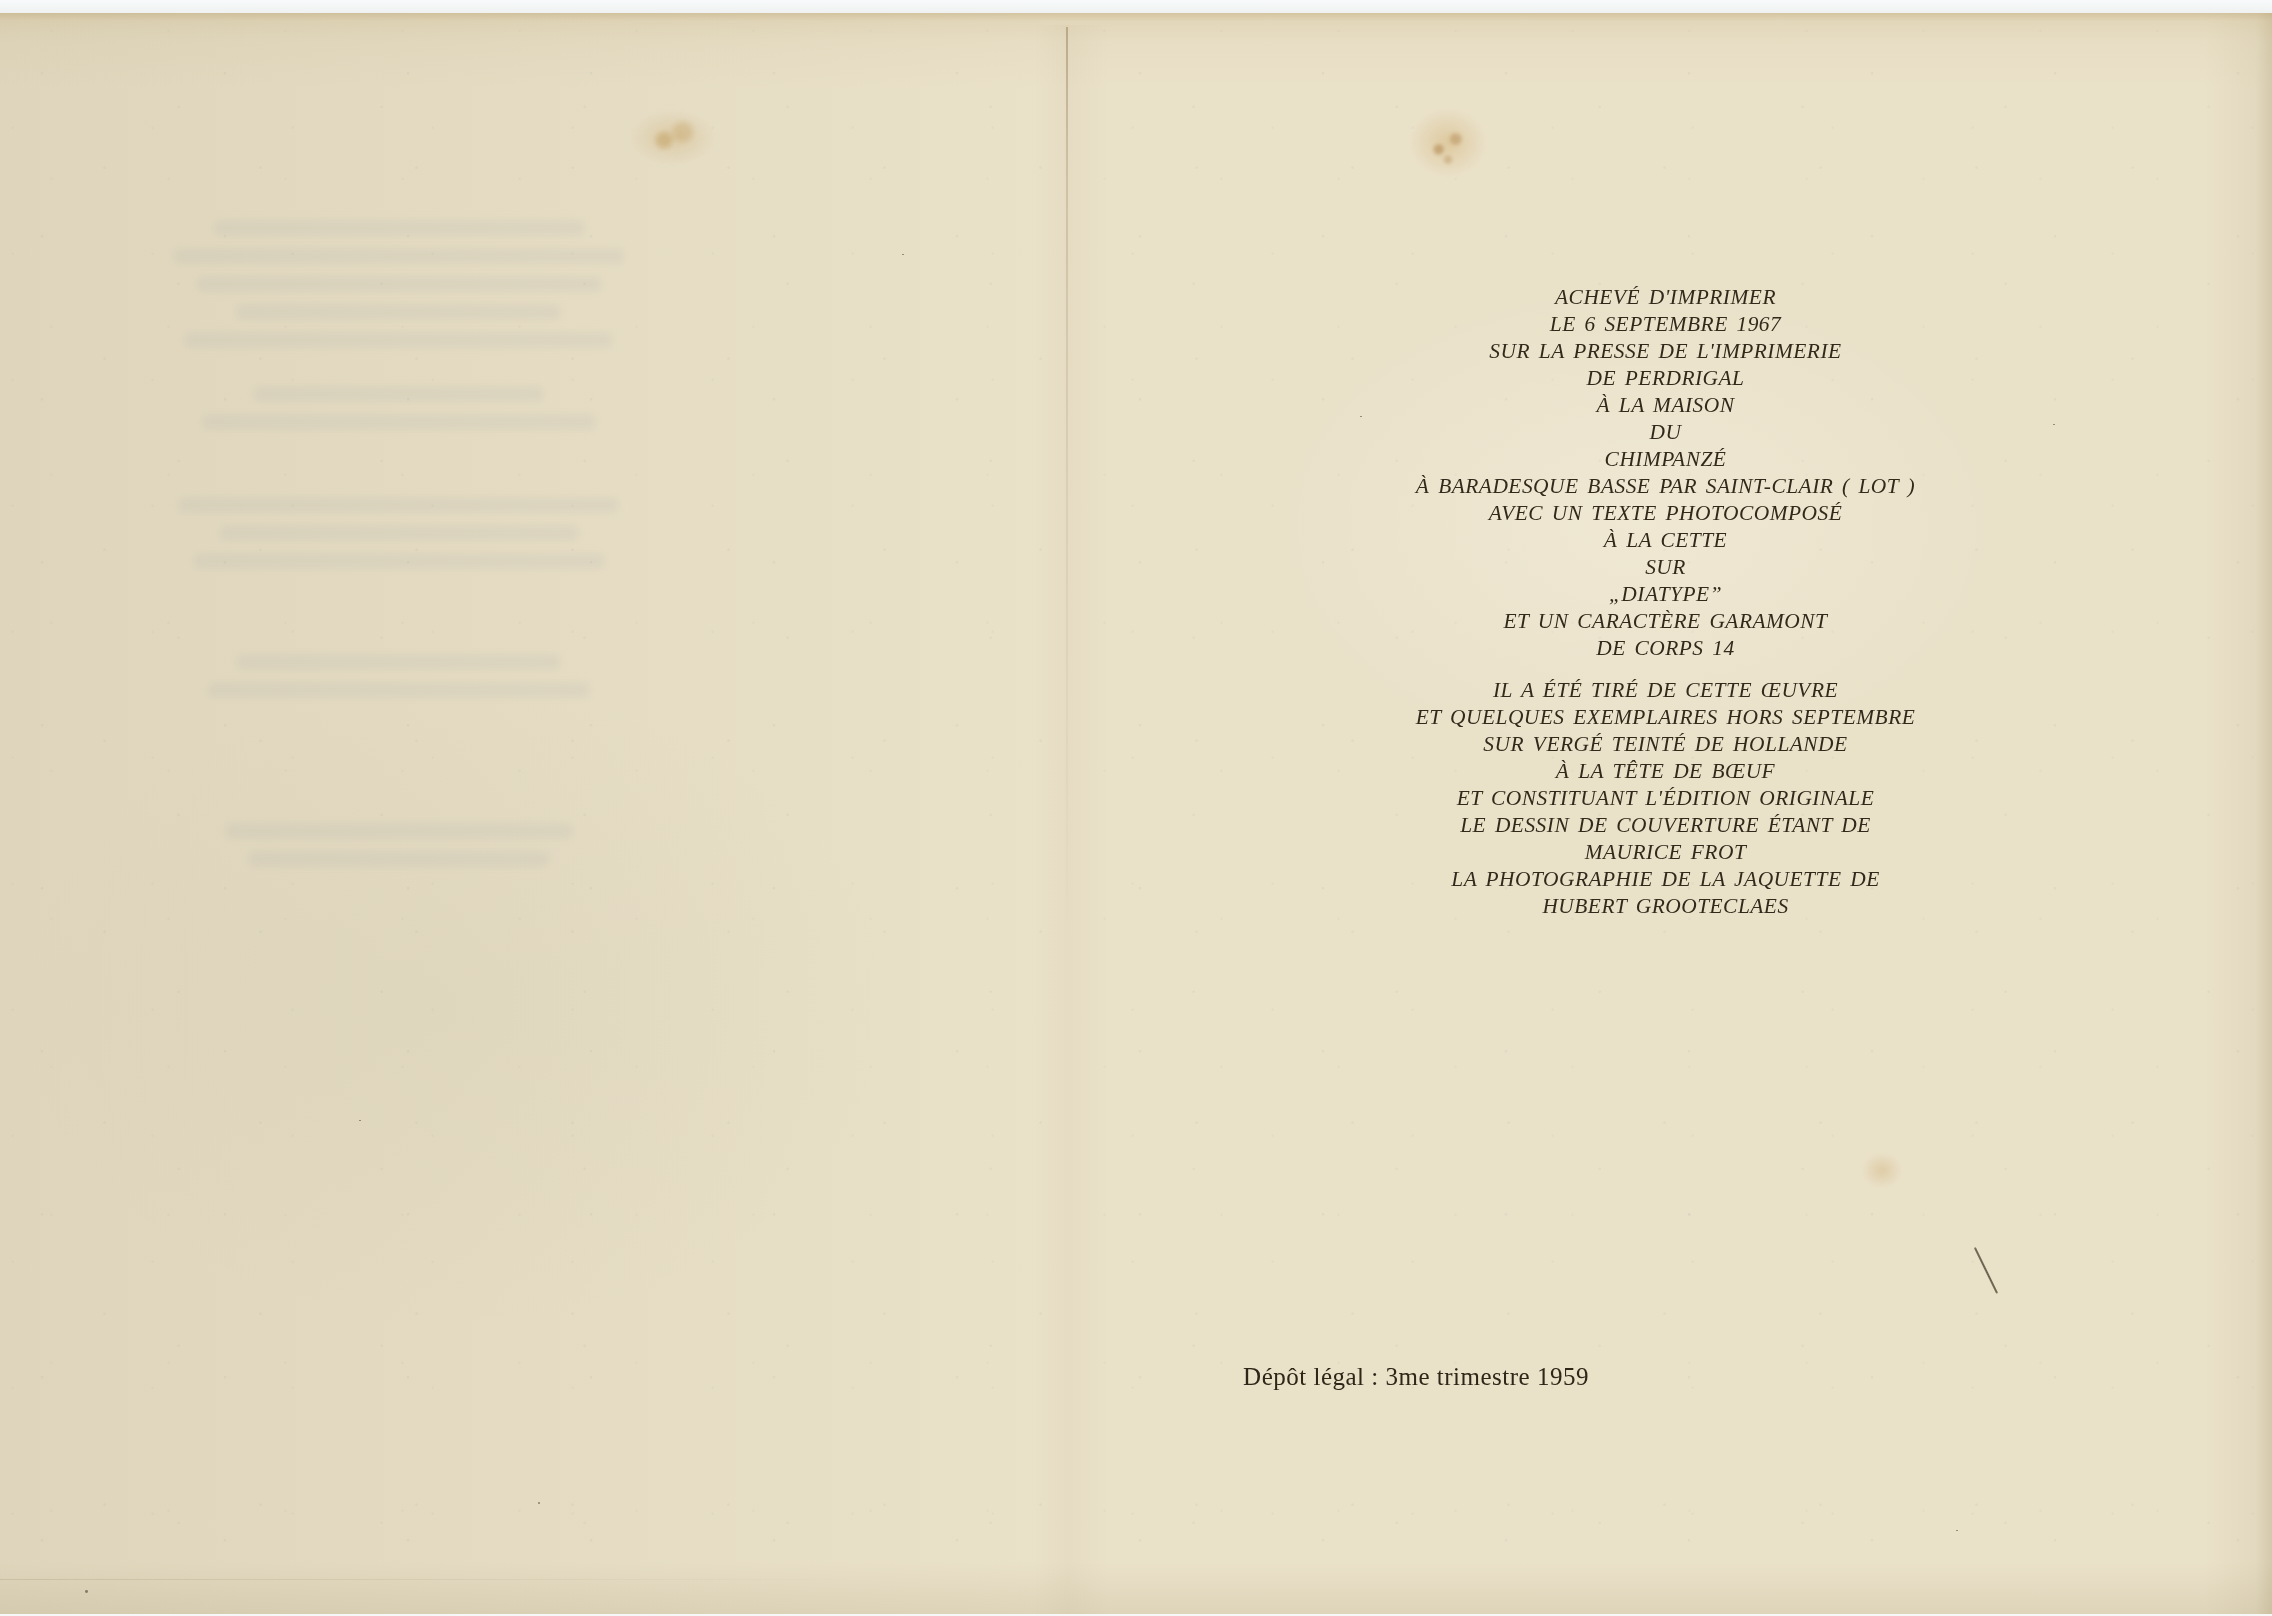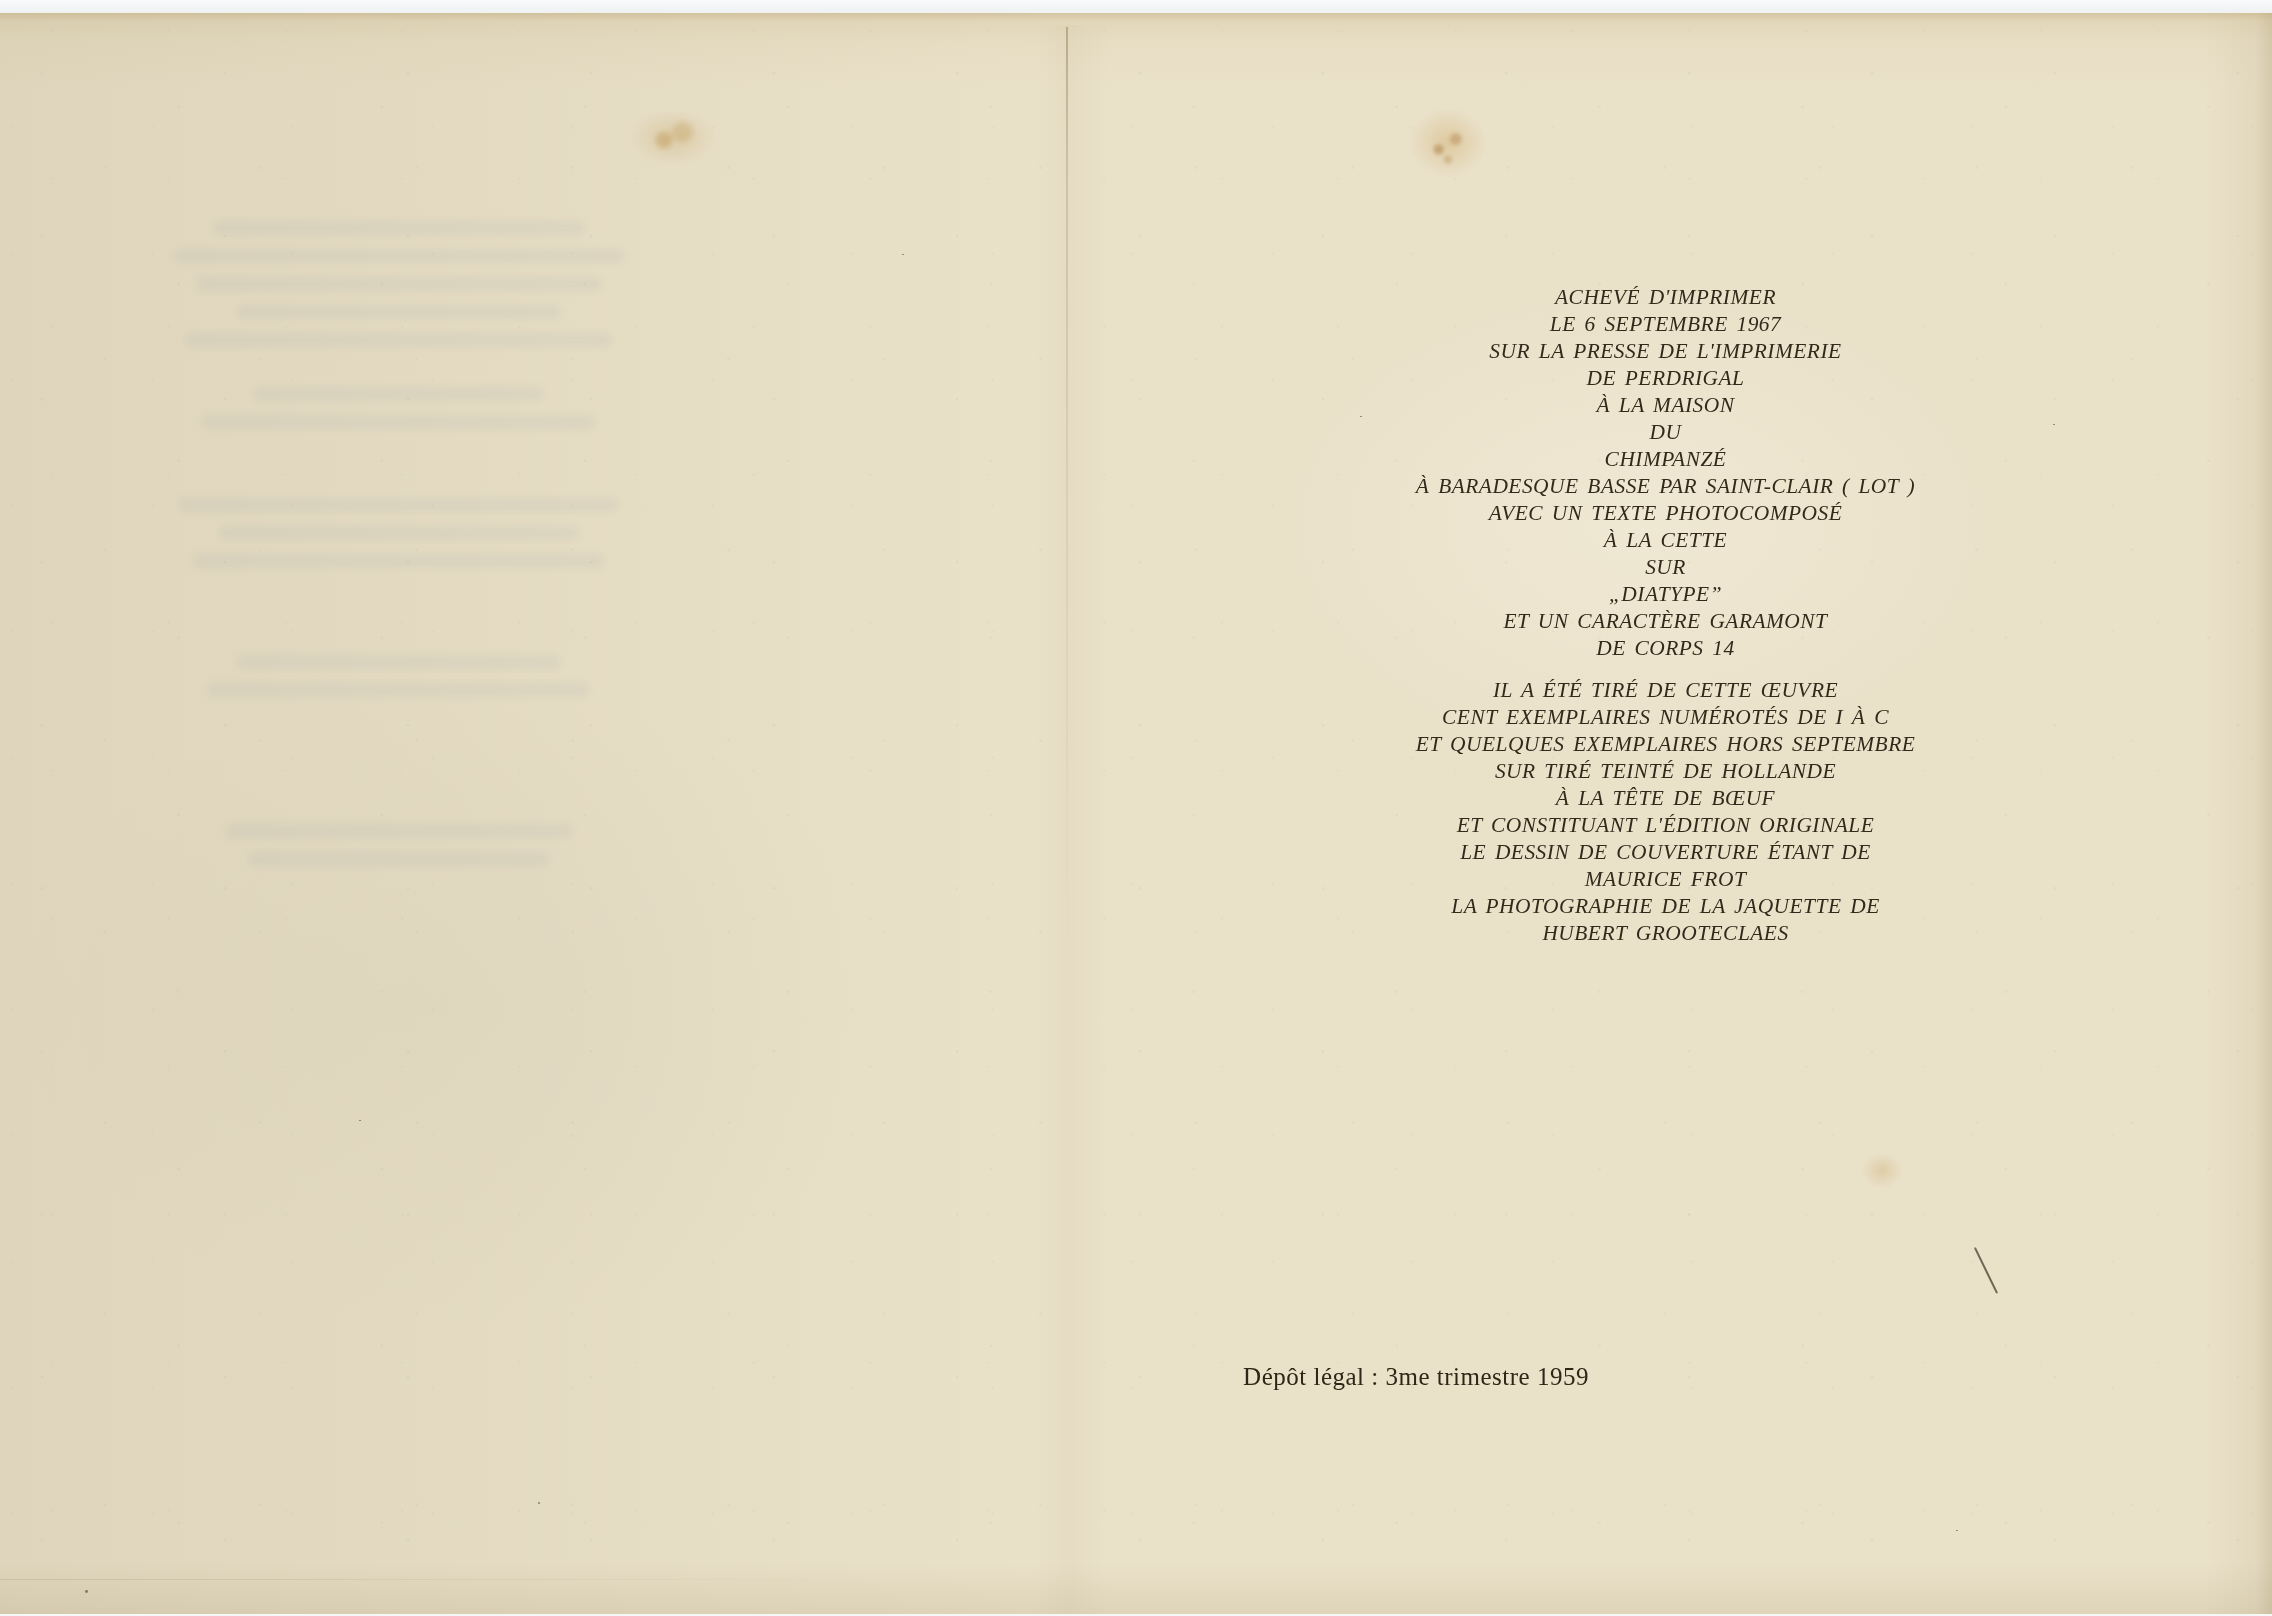--- a/index.html
+++ b/index.html
@@ -197,23 +197,22 @@
         <div class="colophon-line">À BARADESQUE BASSE PAR SAINT-CLAIR ( LOT )</div>
         <div class="colophon-line">AVEC UN TEXTE PHOTOCOMPOSÉ</div>
         <div class="colophon-line">À LA CETTE</div>
         <div class="colophon-line">SUR</div>
         <div class="colophon-line">„DIATYPE”</div>
         <div class="colophon-line">ET UN CARACTÈRE GARAMONT</div>
         <div class="colophon-line">DE CORPS 14</div>
       </div>
       <div class="para2">
         <div class="colophon-line">IL A ÉTÉ TIRÉ DE CETTE ŒUVRE</div>
-        <div class="colophon-line">CENT EXEMPLAIRES NUMÉROTÉS DE I À C</div>
         <div class="colophon-line">ET QUELQUES EXEMPLAIRES HORS SEPTEMBRE</div>
-        <div class="colophon-line">SUR TIRÉ TEINTÉ DE HOLLANDE</div>
+        <div class="colophon-line">SUR VERGÉ TEINTÉ DE HOLLANDE</div>
         <div class="colophon-line">À LA TÊTE DE BŒUF</div>
         <div class="colophon-line">ET CONSTITUANT L'ÉDITION ORIGINALE</div>
         <div class="colophon-line">LE DESSIN DE COUVERTURE ÉTANT DE</div>
         <div class="colophon-line">MAURICE FROT</div>
         <div class="colophon-line">LA PHOTOGRAPHIE DE LA JAQUETTE DE</div>
         <div class="colophon-line">HUBERT GROOTECLAES</div>
       </div>
     </div>
 
     <div class="depot-line">Dépôt légal : 3me trimestre 1959</div>

